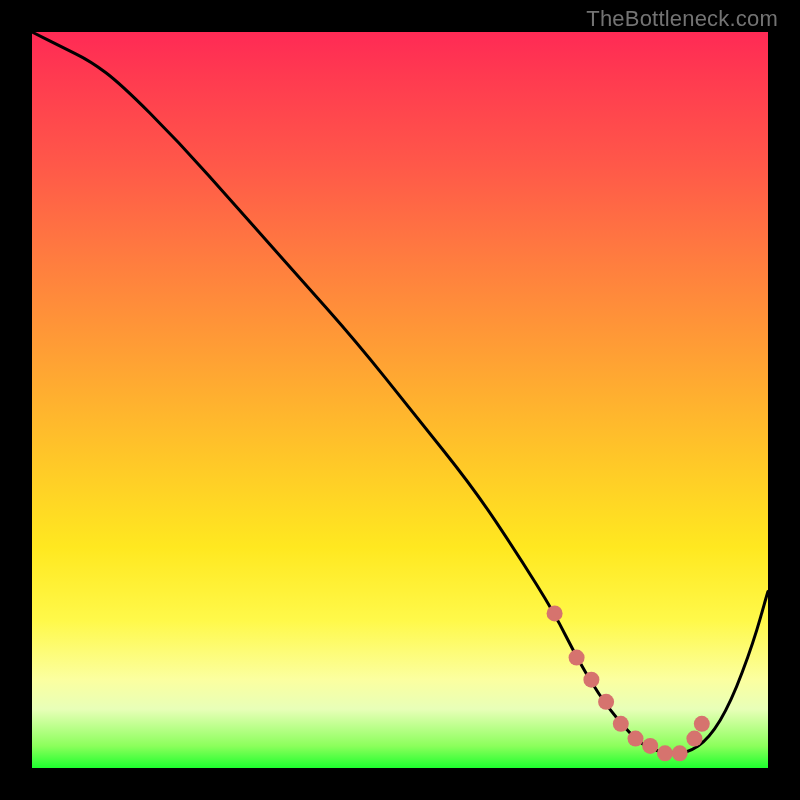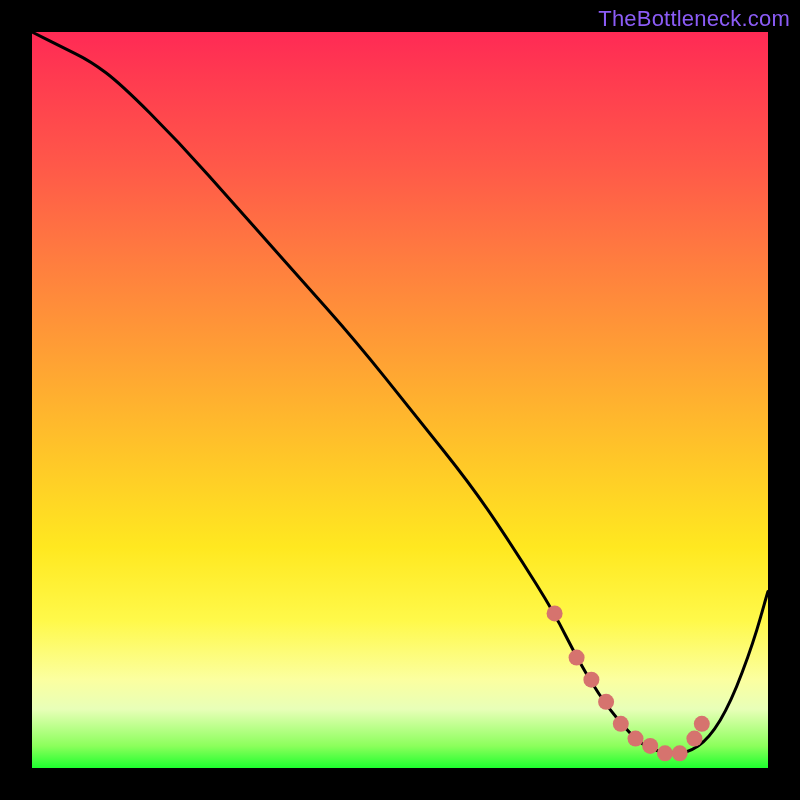--- a/index.html
+++ b/index.html
@@ -38,24 +38,24 @@
       #fff94a 80%,
       #fbffa0 88%,
       #e8ffb8 92%,
       #8cff5c 97%,
       #1eff2e 100%
     );
   }
   .watermark {
     position: absolute;
     top: 6px;
-    right: 10px;
+    right: 22px;
     font-size: 22px;
     font-weight: 500;
-    color: #8b5cf6;
+    color: #737373;
     letter-spacing: 0.2px;
     user-select: none;
   }
   svg.curve {
     position: absolute;
     left: 0;
     top: 0;
     width: 736px;
     height: 736px;
     overflow: visible;

